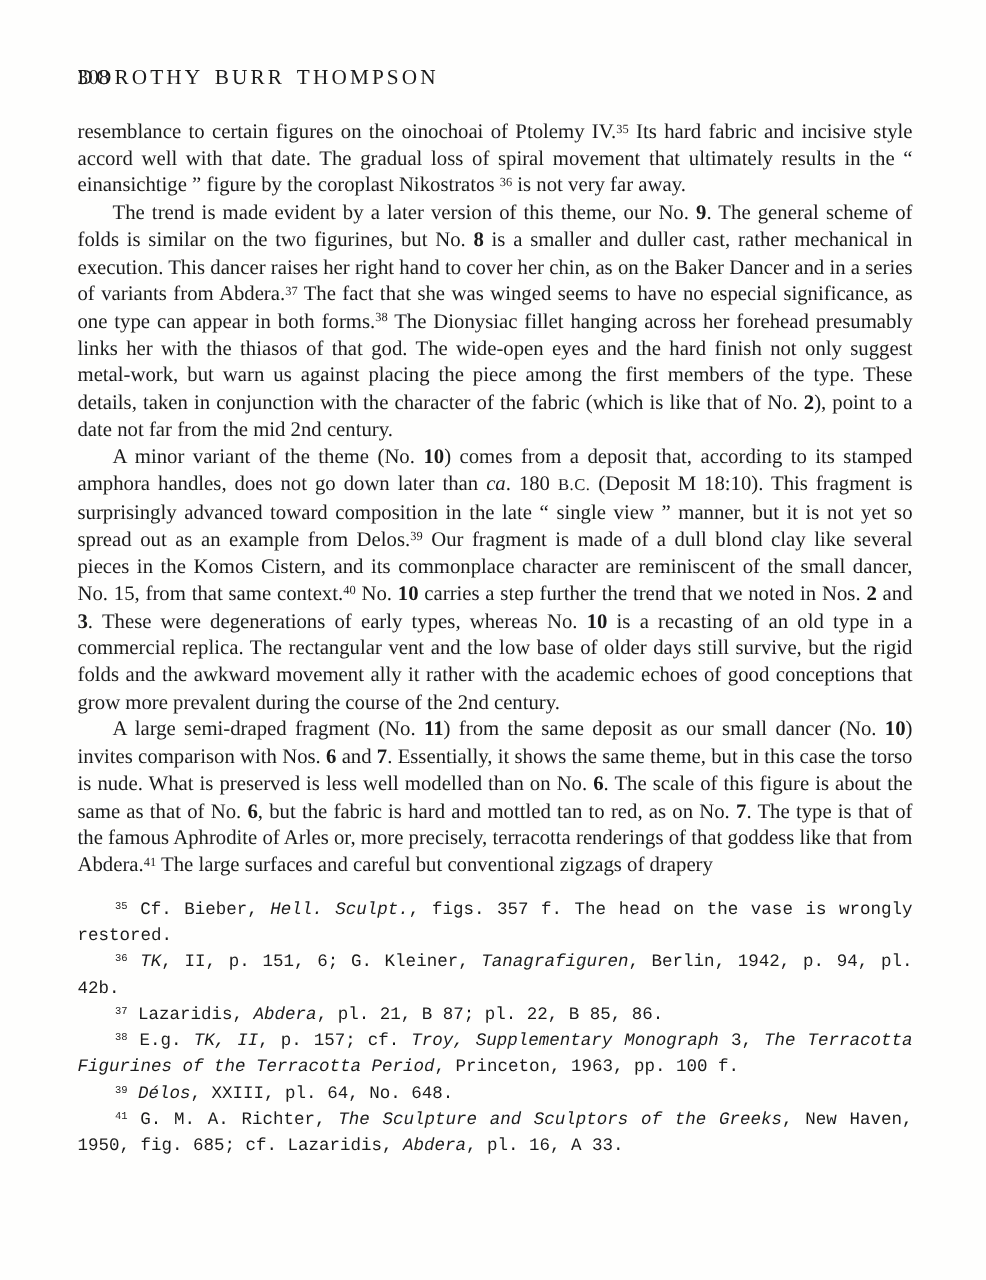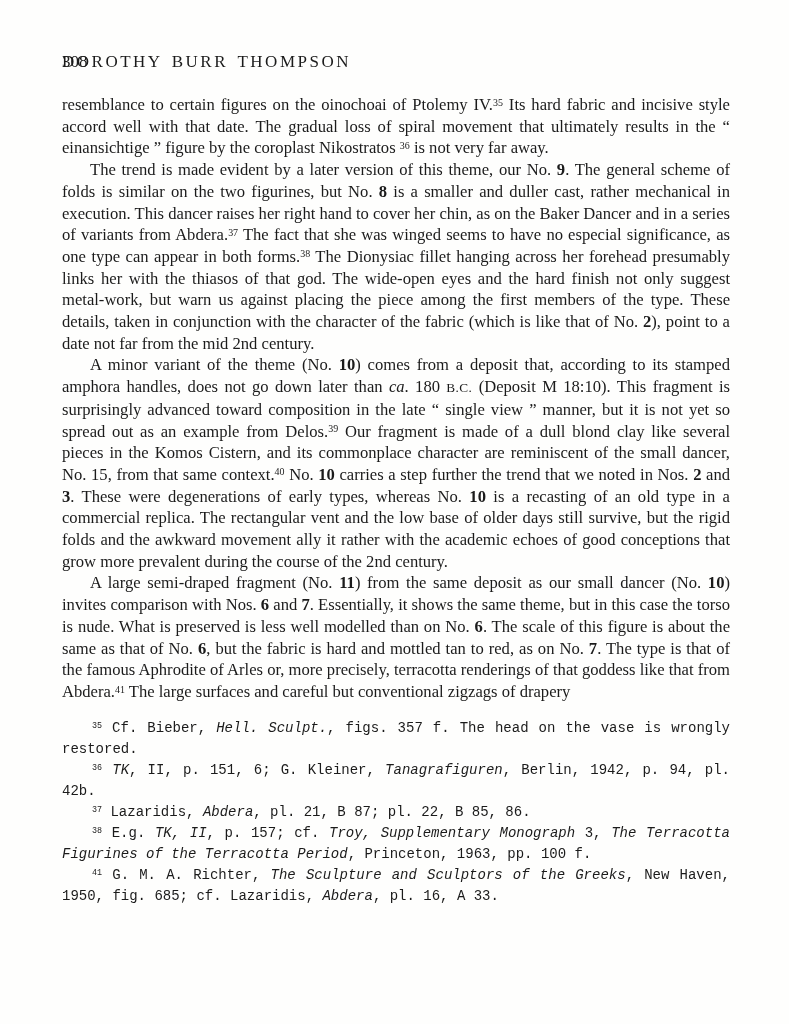--- a/index.html
+++ b/index.html
@@ -87,15 +87,16 @@
     <p class="para">The trend is made evident by a later version of this theme, our No. <b>9</b>. The general scheme of folds is similar on the two figurines, but No. <b>8</b> is a smaller and duller cast, rather mechanical in execution. This dancer raises her right hand to cover her chin, as on the Baker Dancer and in a series of variants from Abdera.<sup>37</sup> The fact that she was winged seems to have no especial significance, as one type can appear in both forms.<sup>38</sup> The Dionysiac fillet hanging across her forehead presumably links her with the thiasos of that god. The wide-open eyes and the hard finish not only suggest metal-work, but warn us against placing the piece among the first members of the type. These details, taken in conjunction with the character of the fabric (which is like that of No. <b>2</b>), point to a date not far from the mid 2nd century.</p>
     <p class="para">A minor variant of the theme (No. <b>10</b>) comes from a deposit that, according to its stamped amphora handles, does not go down later than <i>ca</i>. 180 <span class="sc">B.C.</span> (Deposit M 18:10). This fragment is surprisingly advanced toward composition in the late “ single view ” manner, but it is not yet so spread out as an example from Delos.<sup>39</sup> Our fragment is made of a dull blond clay like several pieces in the Komos Cistern, and its commonplace character are reminiscent of the small dancer, No. 15, from that same context.<sup>40</sup> No. <b>10</b> carries a step further the trend that we noted in Nos. <b>2</b> and <b>3</b>. These were degenerations of early types, whereas No. <b>10</b> is a recasting of an old type in a commercial replica. The rectangular vent and the low base of older days still survive, but the rigid folds and the awkward movement ally it rather with the academic echoes of good conceptions that grow more prevalent during the course of the 2nd century.</p>
     <p class="para">A large semi-draped fragment (No. <b>11</b>) from the same deposit as our small dancer (No. <b>10</b>) invites comparison with Nos. <b>6</b> and <b>7</b>. Essentially, it shows the same theme, but in this case the torso is nude. What is preserved is less well modelled than on No. <b>6</b>. The scale of this figure is about the same as that of No. <b>6</b>, but the fabric is hard and mottled tan to red, as on No. <b>7</b>. The type is that of the famous Aphrodite of Arles or, more precisely, terracotta renderings of that goddess like that from Abdera.<sup>41</sup> The large surfaces and careful but conventional zigzags of drapery</p>
   </main>
 
   <footer class="footnotes">
     <p class="fn"><sup>35</sup> Cf. Bieber, <i>Hell. Sculpt.</i>, figs. 357 f. The head on the vase is wrongly restored.</p>
     <p class="fn"><sup>36</sup> <i>TK</i>, II, p. 151, 6; G. Kleiner, <i>Tanagrafiguren</i>, Berlin, 1942, p. 94, pl. 42b.</p>
     <p class="fn"><sup>37</sup> Lazaridis, <i>Abdera</i>, pl. 21, B 87; pl. 22, B 85, 86.</p>
     <p class="fn"><sup>38</sup> E.g. <i>TK, II</i>, p. 157; cf. <i>Troy, Supplementary Monograph</i> 3, <i>The Terracotta Figurines of the Terracotta Period</i>, Princeton, 1963, pp. 100 f.</p>
+    <p class="fn"><sup>39</sup> <i>Délos</i>, XXIII, pl. 64, No. 648.</p>
     <p class="fn"><sup>41</sup> G. M. A. Richter, <i>The Sculpture and Sculptors of the Greeks</i>, New Haven, 1950, fig. 685; cf. Lazaridis, <i>Abdera</i>, pl. 16, A 33.</p>
   </footer>
 </div>
 
 </body></html>

